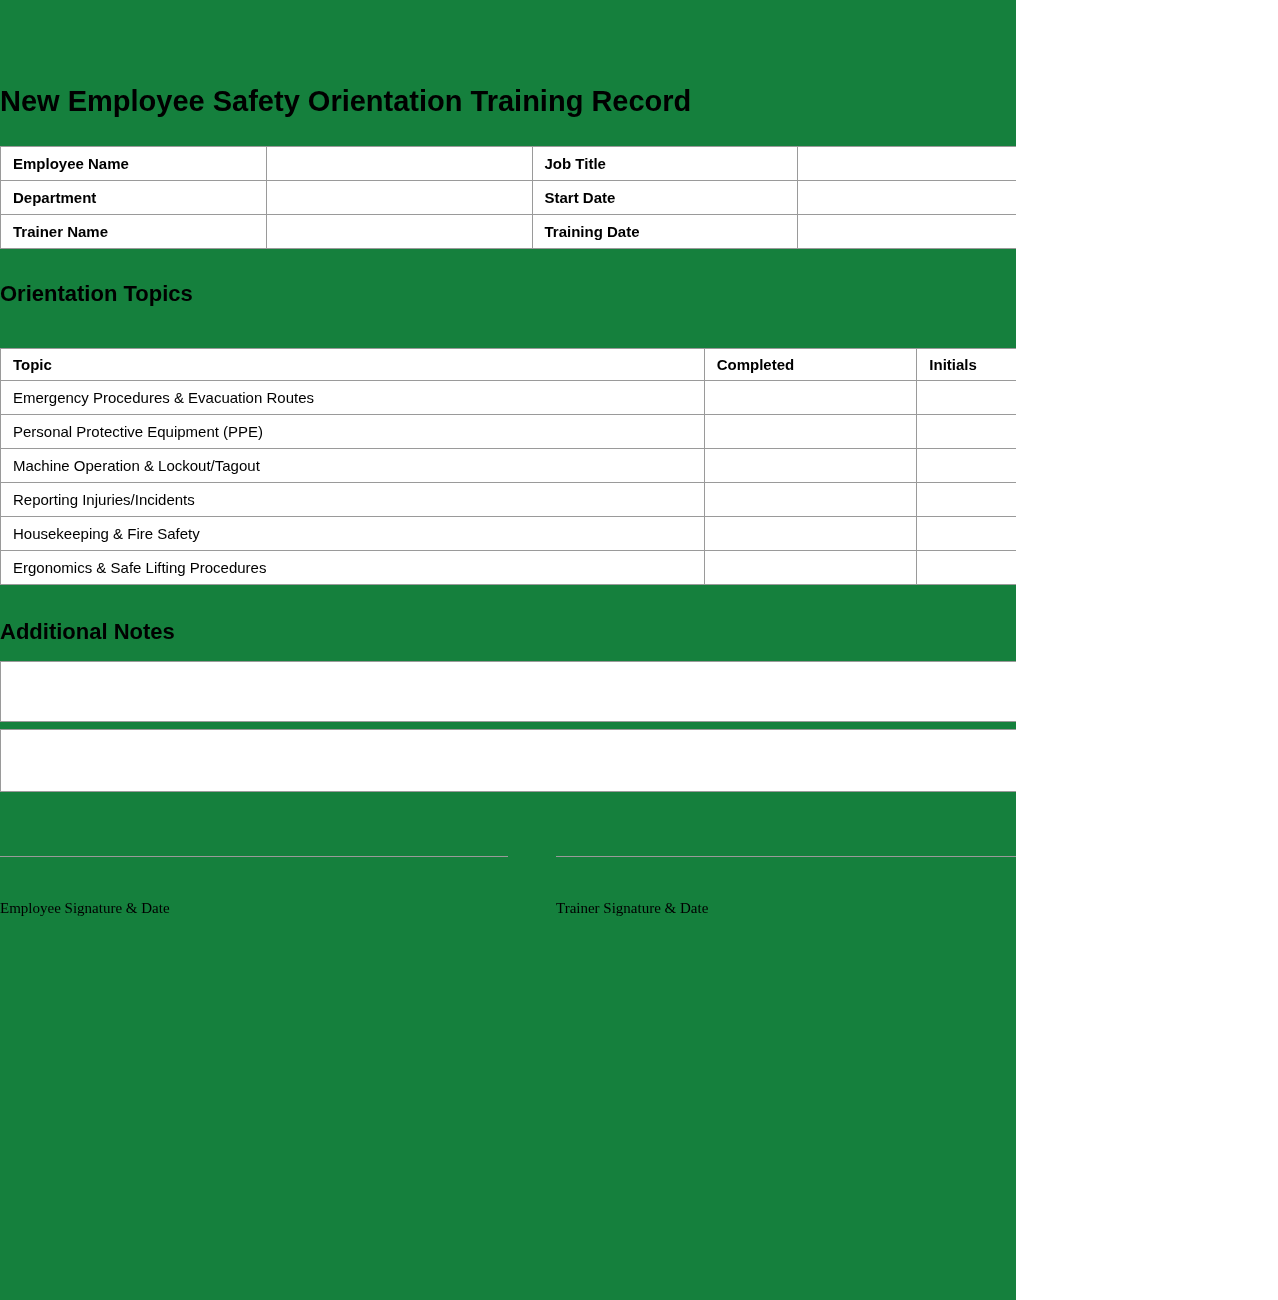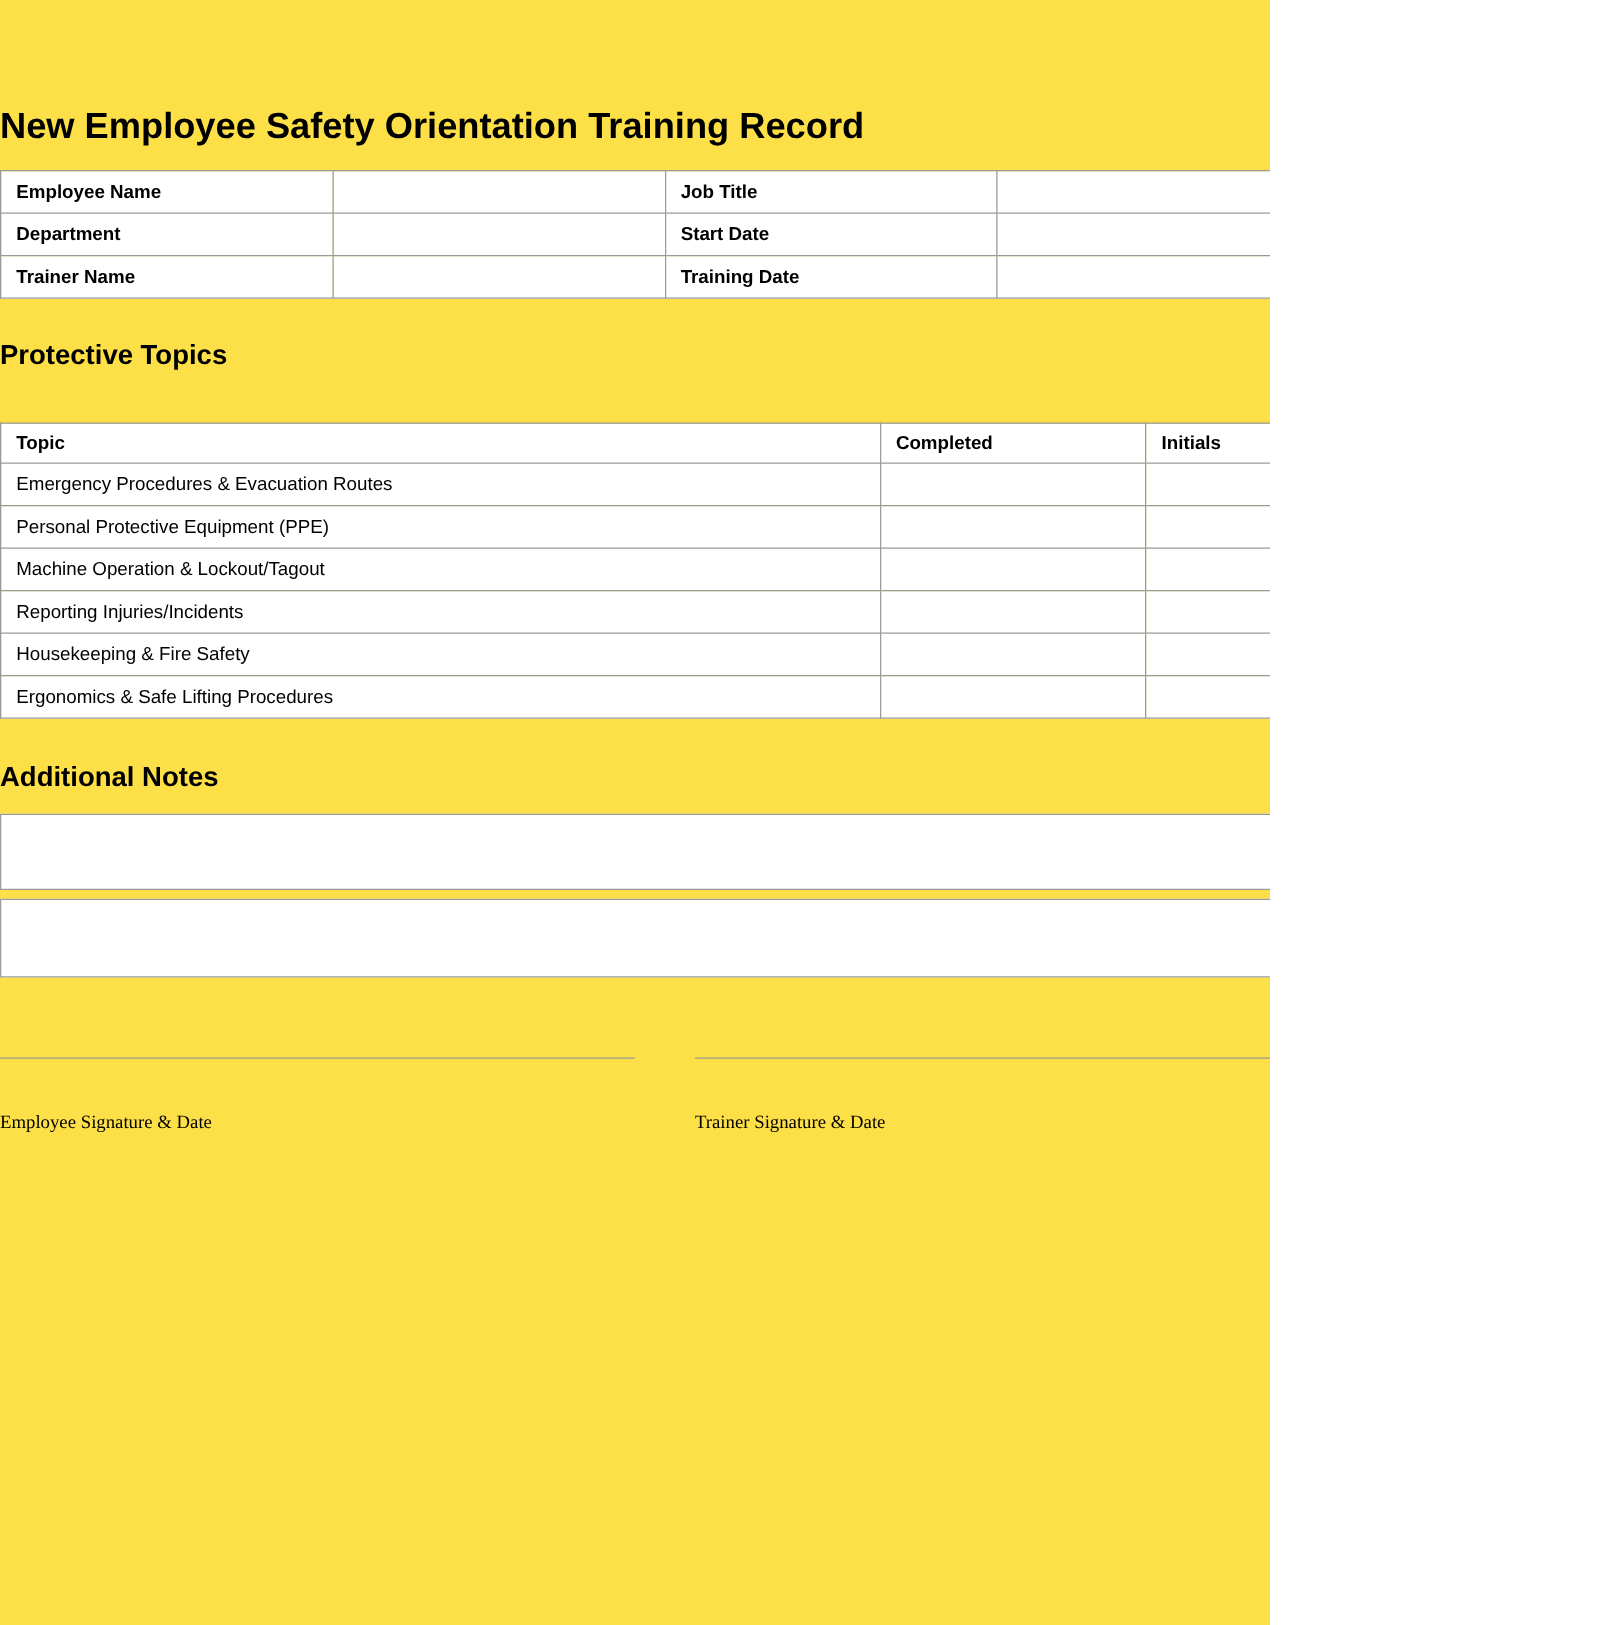--- a/index.html
+++ b/index.html
@@ -4,21 +4,21 @@
 <style>
   * { box-sizing: border-box; margin: 0; padding: 0; }
   html, body {
     background: #ffffff;
     font-family: "Liberation Sans", sans-serif;
     color: #000000;
   }
   .page {
     width: 1016px;
     height: 1300px;
-    background: #fde047;
+    background: #15803d;
     overflow: hidden;
   }
   .content {
     width: 1064px;
     margin: 0 auto;
     padding-top: 85px;
   }
   h1.doc-title {
     font-size: 29px;
     font-weight: 700;
@@ -32,21 +32,21 @@
   }
   td, th {
     border: 1px solid #9a9a9a;
     font-size: 15px;
     padding: 0 12px;
     vertical-align: middle;
     text-align: left;
     background: #ffffff;
   }
   
-  .info-table { margin-top: 18px; }
+  .info-table { margin-top: 28px; }
   .info-table td { height: 34px; }
   .info-table td.lbl { font-weight: 700; }
   .info-table col.c { width: 25%; }
   
   h2.section-heading {
     font-size: 22px;
     font-weight: 700;
     line-height: 26px;
   }
   .heading-topics { margin-top: 32px; }
@@ -113,21 +113,21 @@
         </tr>
         <tr>
           <td class="lbl">Trainer Name</td>
           <td></td>
           <td class="lbl">Training Date</td>
           <td></td>
         </tr>
       </tbody>
     </table>
 
-    <h2 class="section-heading heading-topics">Protective Topics</h2>
+    <h2 class="section-heading heading-topics">Orientation Topics</h2>
 
     <table class="topics-table">
       <colgroup>
         <col class="col-topic">
           <col class="col-completed">
           <col class="col-initials">
       </colgroup>
       <thead>
         <tr>
           <th>Topic</th>

